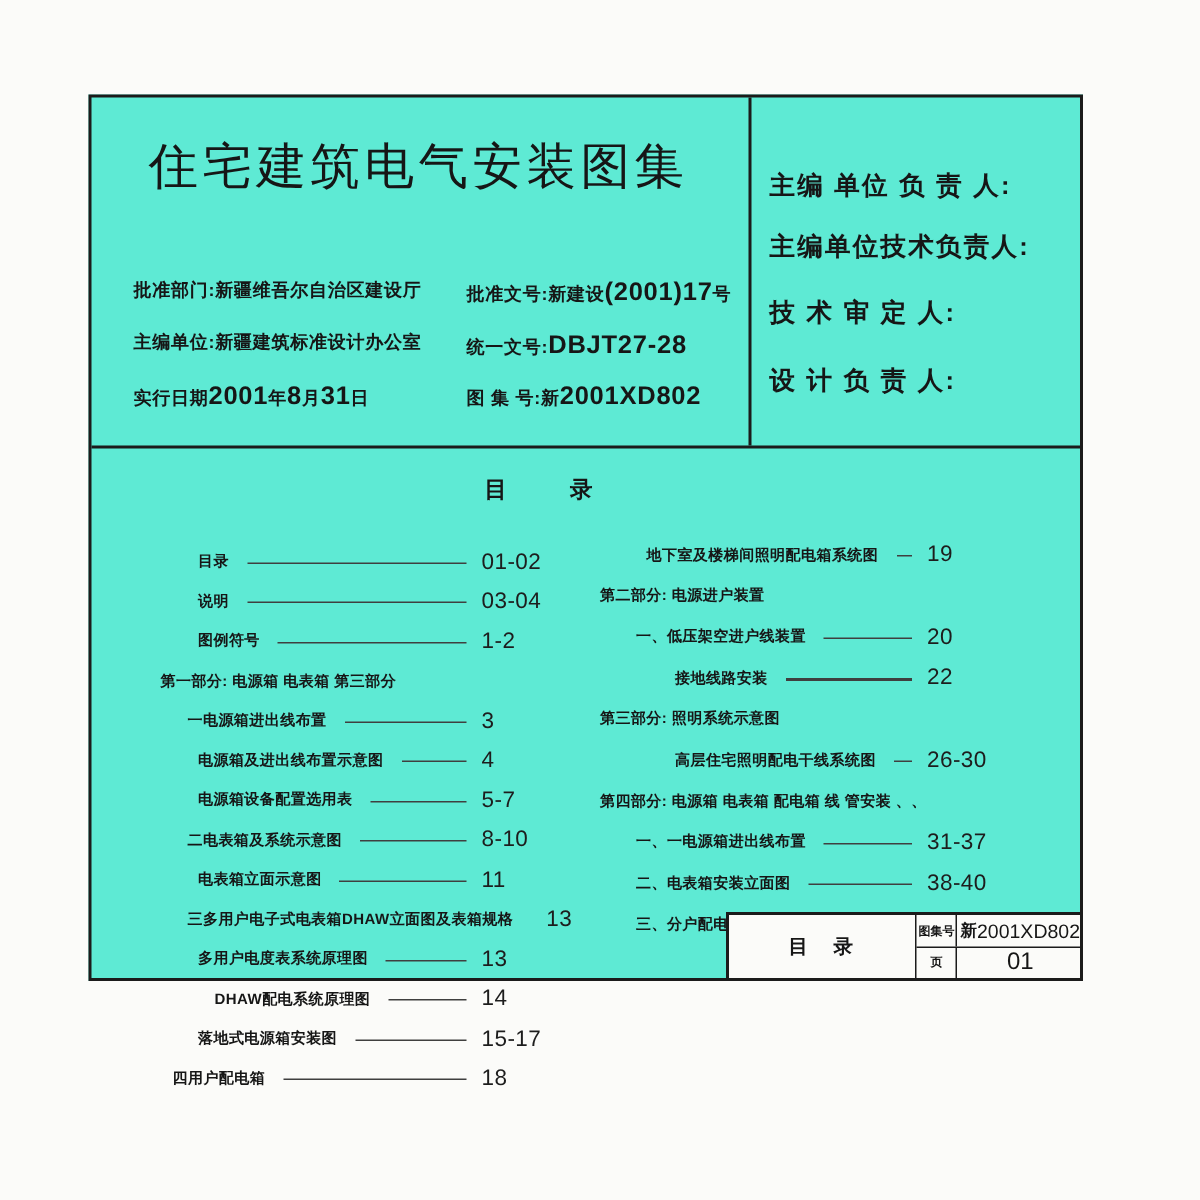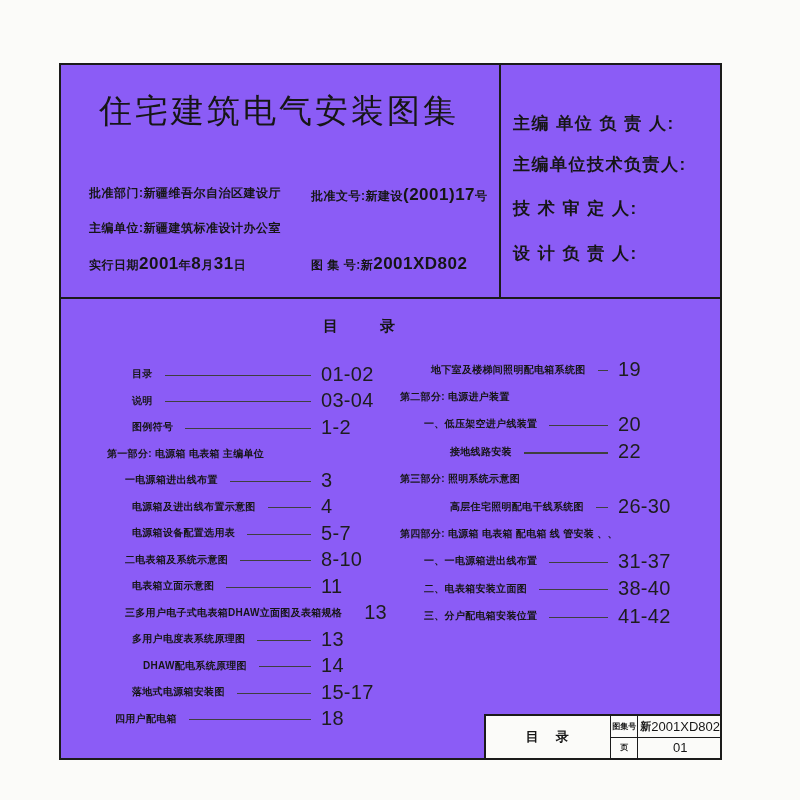--- a/index.html
+++ b/index.html
@@ -5,22 +5,22 @@
   html,body{margin:0;padding:0;}
   body{
     width:800px;height:800px;
     background:#f6f6f4;
     font-family:"Liberation Sans",sans-serif;
     color:#161616;
     -webkit-font-smoothing:antialiased;
   }
   .canvas{position:relative;width:800px;height:800px;background:#fbfbf9;overflow:hidden;}
   .frame{
-    position:absolute;left:59px;top:63px;width:663px;height:697px;
-    border:2.5px solid #1b1b1b;box-sizing:border-box;background:#8b5cf6;
+    position:absolute;left:59px;top:63px;width:663px;height:591px;
+    border:2.5px solid #1b1b1b;box-sizing:border-box;background:#5eead4;
   }
   
   .hdr-divider{position:absolute;left:438px;top:0;width:2px;height:232px;background:#1b1b1b;}
   .hdr-separator{position:absolute;left:0;top:232px;width:100%;height:2px;background:#1b1b1b;}
   .atlas-title{
     position:absolute;left:38px;top:24px;
     font-size:33px;font-weight:500;letter-spacing:3px;white-space:nowrap;
   }
   .info-row{position:absolute;white-space:nowrap;font-size:12px;font-weight:700;letter-spacing:0.5px;}
   .info-row .lat{font-size:17px;font-weight:700;letter-spacing:0.5px;}
@@ -35,21 +35,21 @@
     font-size:15px;font-weight:700;letter-spacing:4px;
   }
   .toc-col{position:absolute;display:flex;flex-direction:column;}
   .toc-col-left{left:38px;top:296px;width:270px;}
   .toc-col-left .toc-row{height:26.5px;}
   .toc-col-right{left:337px;top:291px;width:268px;}
   .toc-col-right .toc-row{height:27.4px;}
   .toc-row{display:flex;align-items:center;box-sizing:border-box;}
   .toc-label{font-size:10px;font-weight:700;white-space:nowrap;letter-spacing:0.3px;}
   .toc-leader{flex:1;height:1.3px;background:#3f3f3f;margin:2px 10px 0 12px;align-self:center;}
-  .toc-pages{width:48px;font-size:20px;font-weight:400;color:#1d1d1d;white-space:nowrap;letter-spacing:0.3px;}
+  .toc-pages{width:48px;font-size:15px;font-weight:400;color:#1d1d1d;white-space:nowrap;letter-spacing:0.3px;}
   .i0{padding-left:2px;} .i1{padding-left:8px;} .i2{padding-left:16px;}
   .i3{padding-left:26px;} .i4{padding-left:33px;} .i5{padding-left:44px;} .i6{padding-left:52px;}
   
   .tblock{
     position:absolute;right:0;bottom:0;width:236px;height:44px;
     border-top:2px solid #1b1b1b;border-left:2px solid #1b1b1b;
     box-sizing:border-box;display:flex;background:#fbfbf9;
   }
   .tb-title{
     width:160px;border-right:1.6px solid #1b1b1b;box-sizing:border-box;
@@ -63,38 +63,39 @@
     width:27px;border-right:1.6px solid #1b1b1b;box-sizing:border-box;
     display:flex;align-items:center;justify-content:center;
     font-size:8px;font-weight:700;white-space:nowrap;
   }
   .tb-val{
     flex:1;display:flex;align-items:center;justify-content:flex-start;
     padding-left:2px;font-size:11px;font-weight:700;
     white-space:nowrap;overflow:visible;
   }
   .tb-val .lat{font-size:13px;font-weight:400;}
-  .tb-val-page{justify-content:center;font-size:13px;font-weight:400;}
+  .tb-val-page{justify-content:center;font-size:16px;font-weight:400;}
 </style>
 </head>
 <body>
 
 <div class="canvas">
   <div class="frame">
 
     <div class="hdr-divider"></div>
     <div class="hdr-separator"></div>
 
     <div class="atlas-title">住宅建筑电气安装图集</div>
 
     <div class="info-row col-l r1"><span>批准部门:</span><span>新疆维吾尔自治区建设厅</span></div>
     <div class="info-row col-l r2"><span>主编单位:</span><span>新疆建筑标准设计办公室</span></div>
     <div class="info-row col-l r3"><span>实行日期</span><span><span class="lat">2001</span>年<span class="lat">8</span>月<span class="lat">31</span>日</span></div>
 
     <div class="info-row col-m r1"><span>批准文号:</span><span>新建设<span class="lat">(2001)17</span>号</span></div>
+    <div class="info-row col-m r2"><span>统一文号:</span><span><span class="lat">DBJT27-28</span></span></div>
     <div class="info-row col-m r3"><span>图 集 号:</span><span>新<span class="lat">2001XD802</span></span></div>
 
     <div class="resp-row p1">主编 单位 负 责 人:</div>
     <div class="resp-row p2">主编单位技术负责人:</div>
     <div class="resp-row p3">技 术 审 定 人:</div>
     <div class="resp-row p4">设 计 负 责 人:</div>
 
     <div class="toc-heading">目　　录</div>
     <div class="toc-col toc-col-left" id="toc-left">
         <div class="toc-row i4">
@@ -106,21 +107,21 @@
     <span class="toc-label">说明</span>
     <span class="toc-leader"></span>
     <span class="toc-pages">03-04</span>
   </div>
         <div class="toc-row i4">
     <span class="toc-label">图例符号</span>
     <span class="toc-leader"></span>
     <span class="toc-pages">1-2</span>
   </div>
         <div class="toc-row i1 sec">
-    <span class="toc-label">第一部分: 电源箱 电表箱 主编单位</span>
+    <span class="toc-label">第一部分: 电源箱 电表箱 第三部分</span>
     <span class="toc-leader" style="visibility: hidden;"></span>
     <span class="toc-pages"></span>
   </div>
         <div class="toc-row i3">
     <span class="toc-label">一电源箱进出线布置</span>
     <span class="toc-leader"></span>
     <span class="toc-pages">3</span>
   </div>
         <div class="toc-row i4">
     <span class="toc-label">电源箱及进出线布置示意图</span>

